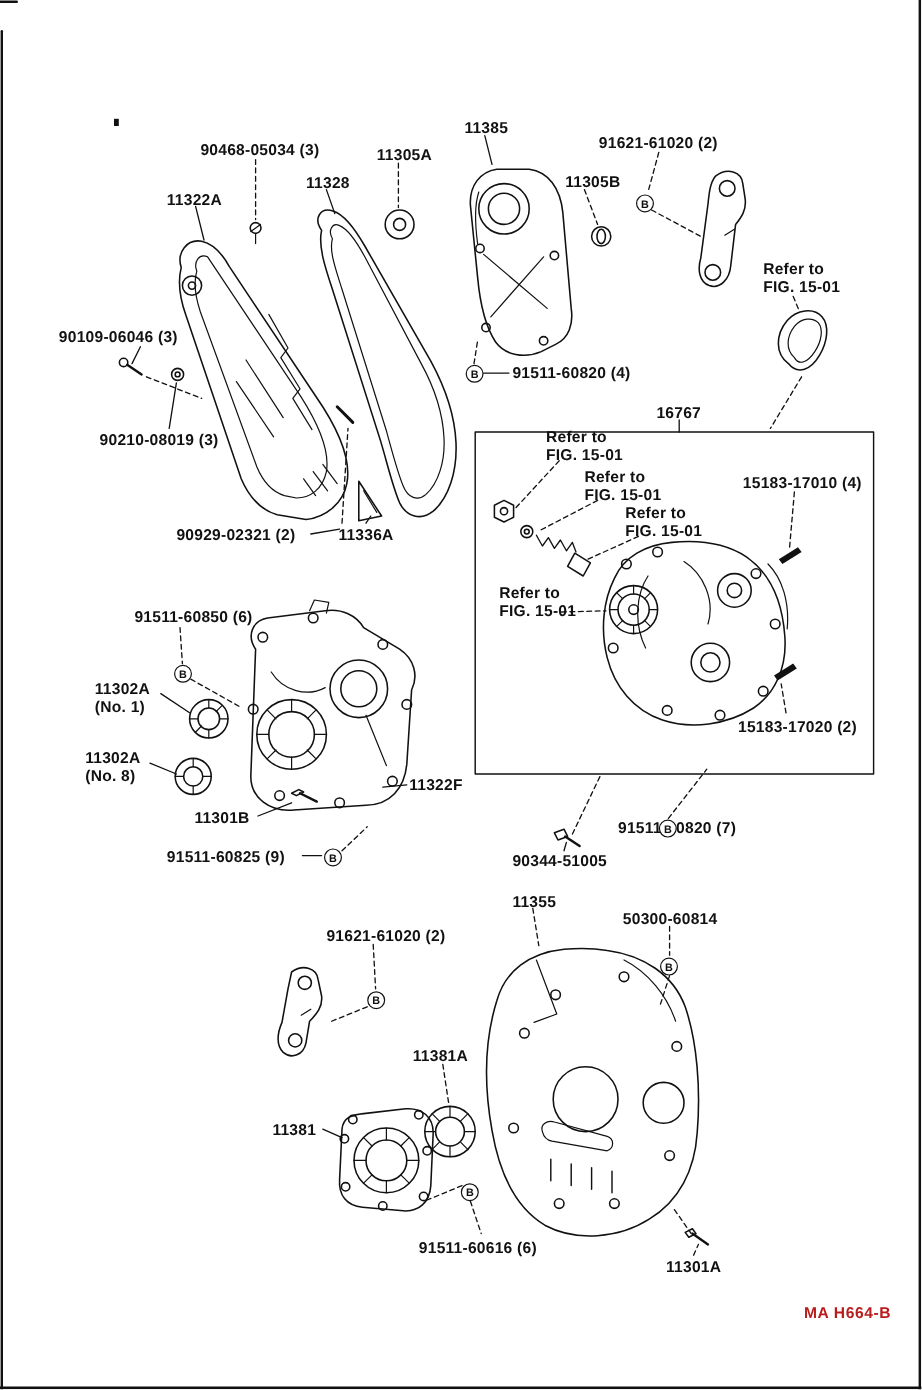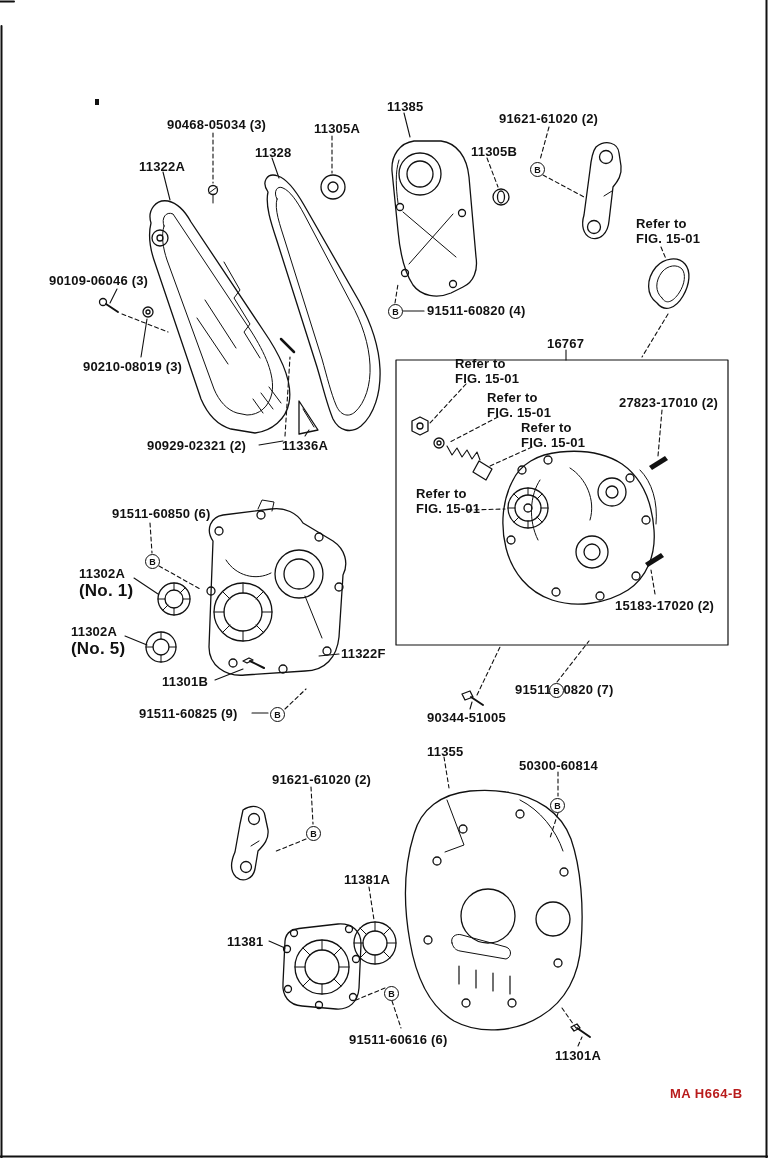--- a/index.html
+++ b/index.html
@@ -6,21 +6,21 @@
   .page{
     position:relative;width:768px;height:1158px;background:#ffffff;
     font-family:"Liberation Sans", sans-serif;overflow:hidden;
   }
   svg{position:absolute;left:0;top:0;z-index:1;}
   .co{
     position:absolute;z-index:2;color:#111;
     font:bold 13px/1.18 "Liberation Sans", sans-serif;
     white-space:pre-line;letter-spacing:0.2px;
   }
-  .co .sub{display:block;font-size:17px;font-weight:bold;}
+  .co .sub{display:block;font-size:13px;font-weight:bold;}
   .bolt{
     position:absolute;z-index:2;width:13px;height:13px;border:1.4px solid #111;
     border-radius:50%;display:flex;align-items:center;justify-content:center;
     font:bold 9px "Liberation Sans", sans-serif;color:#111;background:#fff;
   }
   .footer{
     position:absolute;z-index:2;left:670px;top:1086px;color:#b91c1c;
     font:bold 13px "Liberation Sans", sans-serif;letter-spacing:0.5px;
   }
 </style>
@@ -300,28 +300,28 @@
 <div class="co" style="left:49px;top:273px">90109-06046 (3)</div>
 <div class="co" style="left:427px;top:303px">91511-60820 (4)</div>
 <div class="co" style="left:83px;top:359px">90210-08019 (3)</div>
 <div class="co" style="left:547px;top:336px">16767</div>
 <div class="co" style="left:455px;top:356px">Refer  to
 FIG. 15-01</div>
 <div class="co" style="left:487px;top:390px">Refer  to
 FIG. 15-01</div>
 <div class="co" style="left:521px;top:420px">Refer  to
 FIG. 15-01</div>
-<div class="co" style="left:619px;top:395px">27823-17010 (2)</div>
+<div class="co" style="left:619px;top:395px">15183-17010 (4)</div>
 <div class="co" style="left:147px;top:438px">90929-02321 (2)</div>
 <div class="co" style="left:282px;top:438px">11336A</div>
 <div class="co" style="left:416px;top:486px">Refer  to
 FIG. 15-01</div>
 <div class="co" style="left:112px;top:506px">91511-60850 (6)</div>
 <div class="co" style="left:79px;top:566px"><span>11302A</span><span class="sub">(No. 1)</span></div>
-<div class="co" style="left:71px;top:624px"><span>11302A</span><span class="sub">(No. 5)</span></div>
+<div class="co" style="left:71px;top:624px"><span>11302A</span><span class="sub">(No. 8)</span></div>
 <div class="co" style="left:615px;top:598px">15183-17020 (2)</div>
 <div class="co" style="left:341px;top:646px">11322F</div>
 <div class="co" style="left:162px;top:674px">11301B</div>
 <div class="co" style="left:515px;top:682px">91511-60820 (7)</div>
 <div class="co" style="left:139px;top:706px">91511-60825 (9)</div>
 <div class="co" style="left:427px;top:710px">90344-51005</div>
 <div class="co" style="left:427px;top:744px">11355</div>
 <div class="co" style="left:272px;top:772px">91621-61020 (2)</div>
 <div class="co" style="left:519px;top:758px">50300-60814</div>
 <div class="co" style="left:344px;top:872px">11381A</div>

